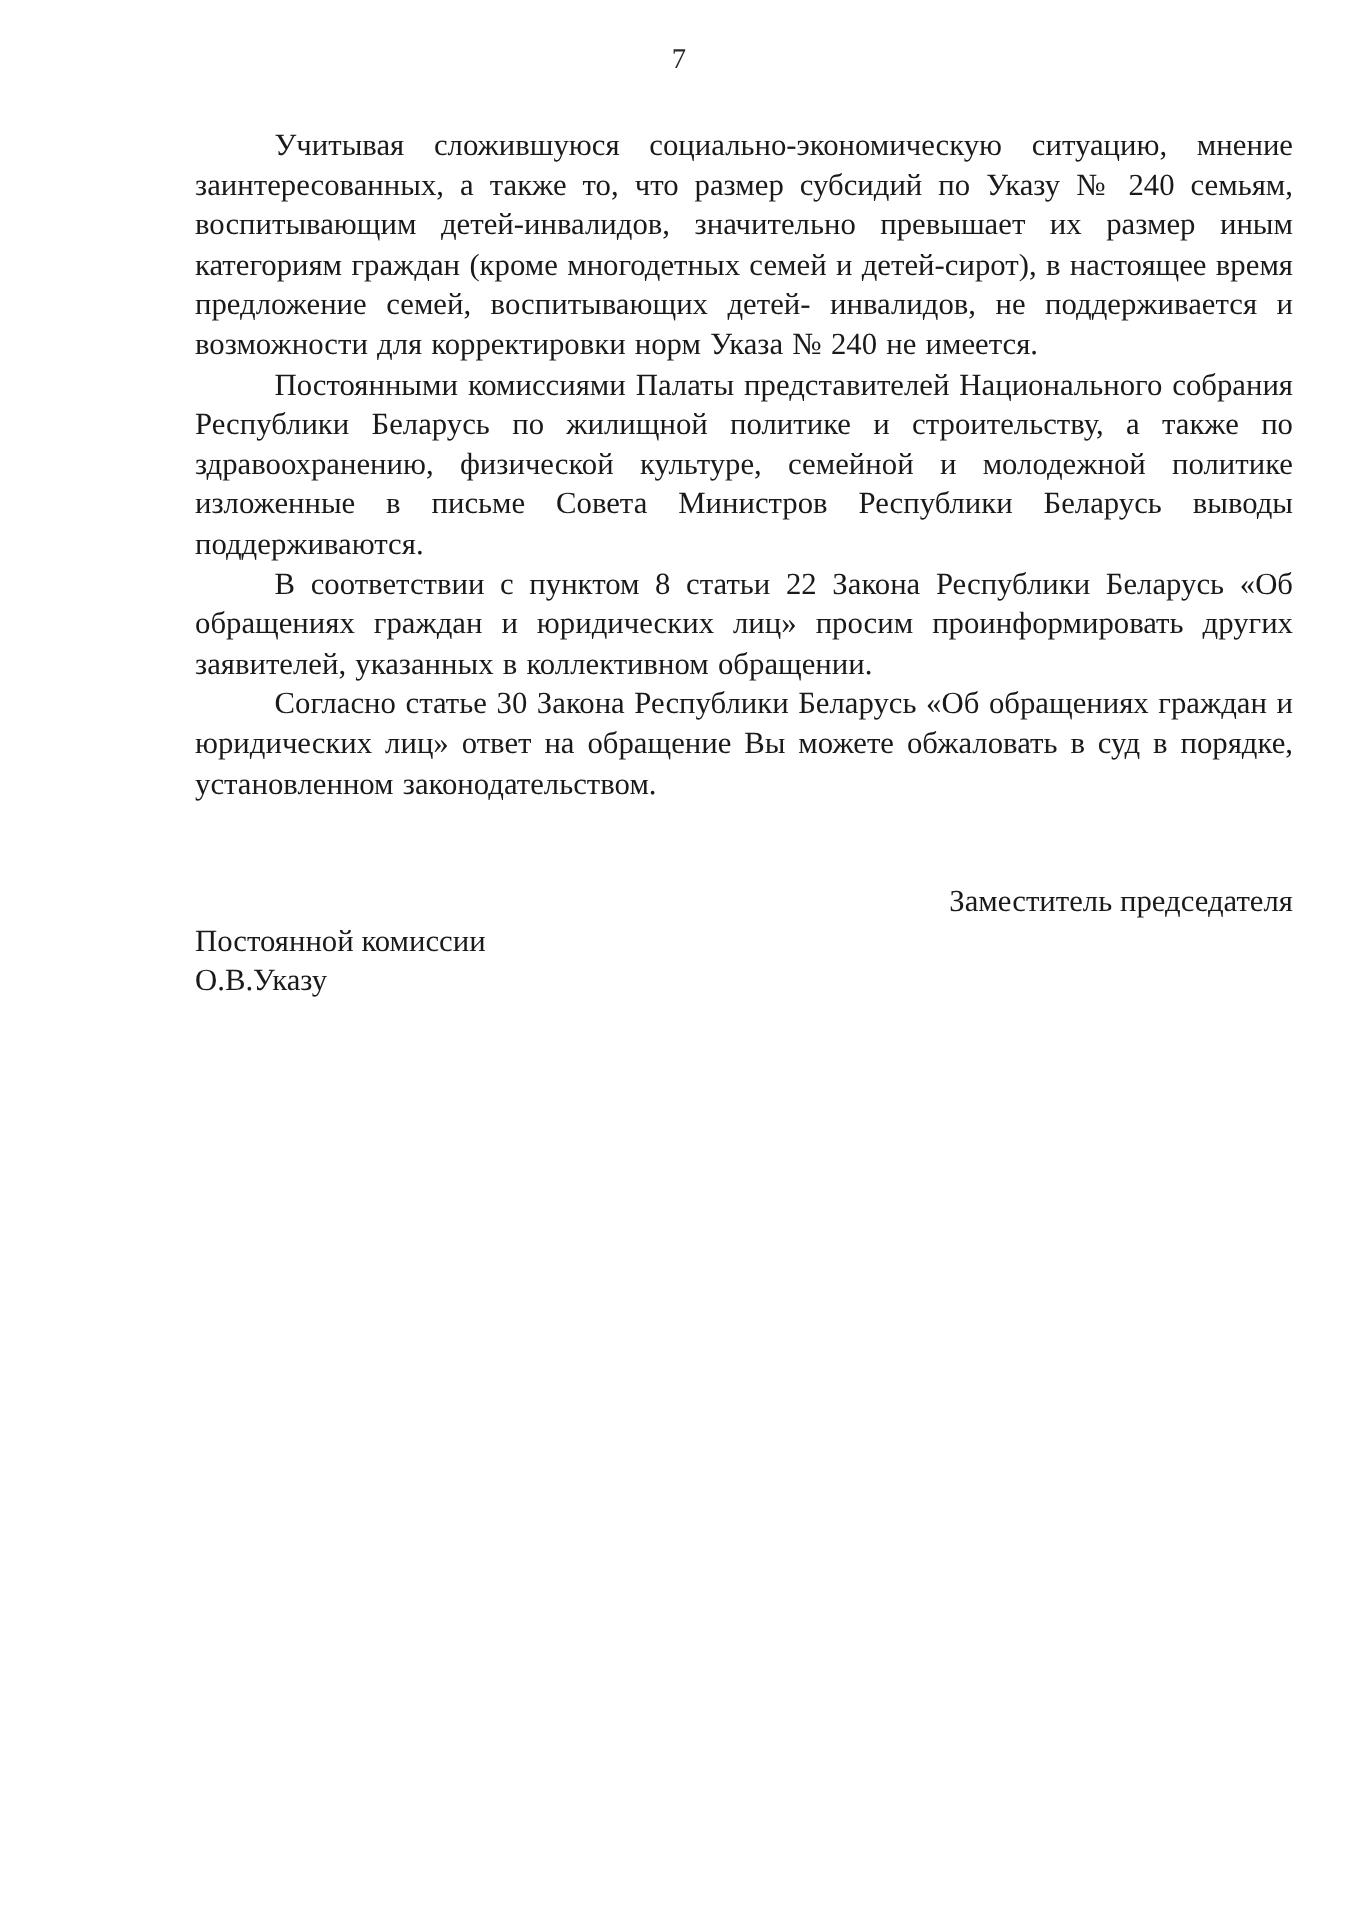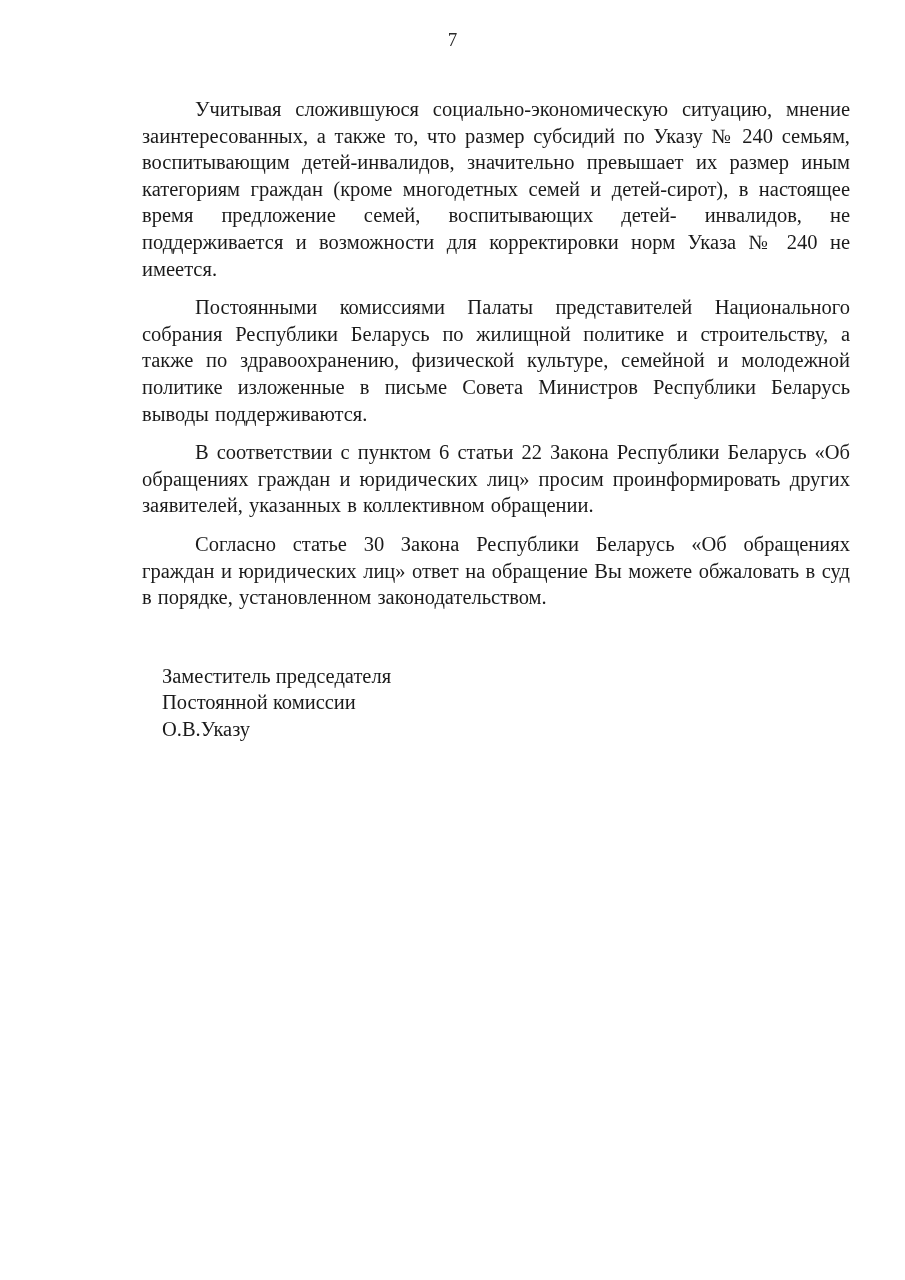--- a/index.html
+++ b/index.html
@@ -26,56 +26,55 @@
     font-size: 19px;
     color: #2a2a2a;
   }
   .content {
     position: absolute;
     left: 130px;
     top: 84px;
     width: 732px;
   }
   .content p {
-    margin: 12px;
+    margin: 0;
     font-size: 20.5px;
     line-height: 26.6px;
     text-align: justify;
     text-indent: 53px;
     word-spacing: 1px;
   }
   .signature {
     margin-top: 52px;
     font-size: 20.5px;
     line-height: 26.6px;
   }
   .signature .sig-line {
     display: flex;
-    justify-content: flex-start;
-    margin-left: 32px;
+    justify-content: flex-end;
   }
   .signature .sig-line.second {
     padding-right: 102px;
     flex-direction: column;
   }
 </style>
 </head>
 <body>
 
 <div class="page">
 
   <div class="page-number">7</div>
 
   <div class="content">
 
     <p>Учитывая сложившуюся социально-экономическую ситуацию, мнение заинтересованных, а также то, что размер субсидий по Указу № 240 семьям, воспитывающим детей-инвалидов, значительно превышает их размер иным категориям граждан (кроме многодетных семей и детей-сирот), в настоящее время предложение семей, воспитывающих детей- инвалидов, не поддерживается и возможности для корректировки норм Указа № 240 не имеется.</p>
 
     <p>Постоянными комиссиями Палаты представителей Национального собрания Республики Беларусь по жилищной политике и строительству, а также по здравоохранению, физической культуре, семейной и молодежной политике изложенные в письме Совета Министров Республики Беларусь выводы поддерживаются.</p>
 
-    <p>В соответствии с пунктом 6 статьи 22 Закона Республики Беларусь «Об обращениях граждан и юридических лиц» просим проинформировать других заявителей, указанных в коллективном обращении.</p>
+    <p>В соответствии с пунктом 8 статьи 22 Закона Республики Беларусь «Об обращениях граждан и юридических лиц» просим проинформировать других заявителей, указанных в коллективном обращении.</p>
 
     <p>Согласно статье 30 Закона Республики Беларусь «Об обращениях граждан и юридических лиц» ответ на обращение Вы можете обжаловать в суд в порядке, установленном законодательством.</p>
 
     <div class="signature">
       <div class="sig-line">
         <span>Заместитель председателя</span>
       </div>
       <div class="sig-line second">
         <span>Постоянной комиссии</span>
         <span>О.В.Указу</span>

